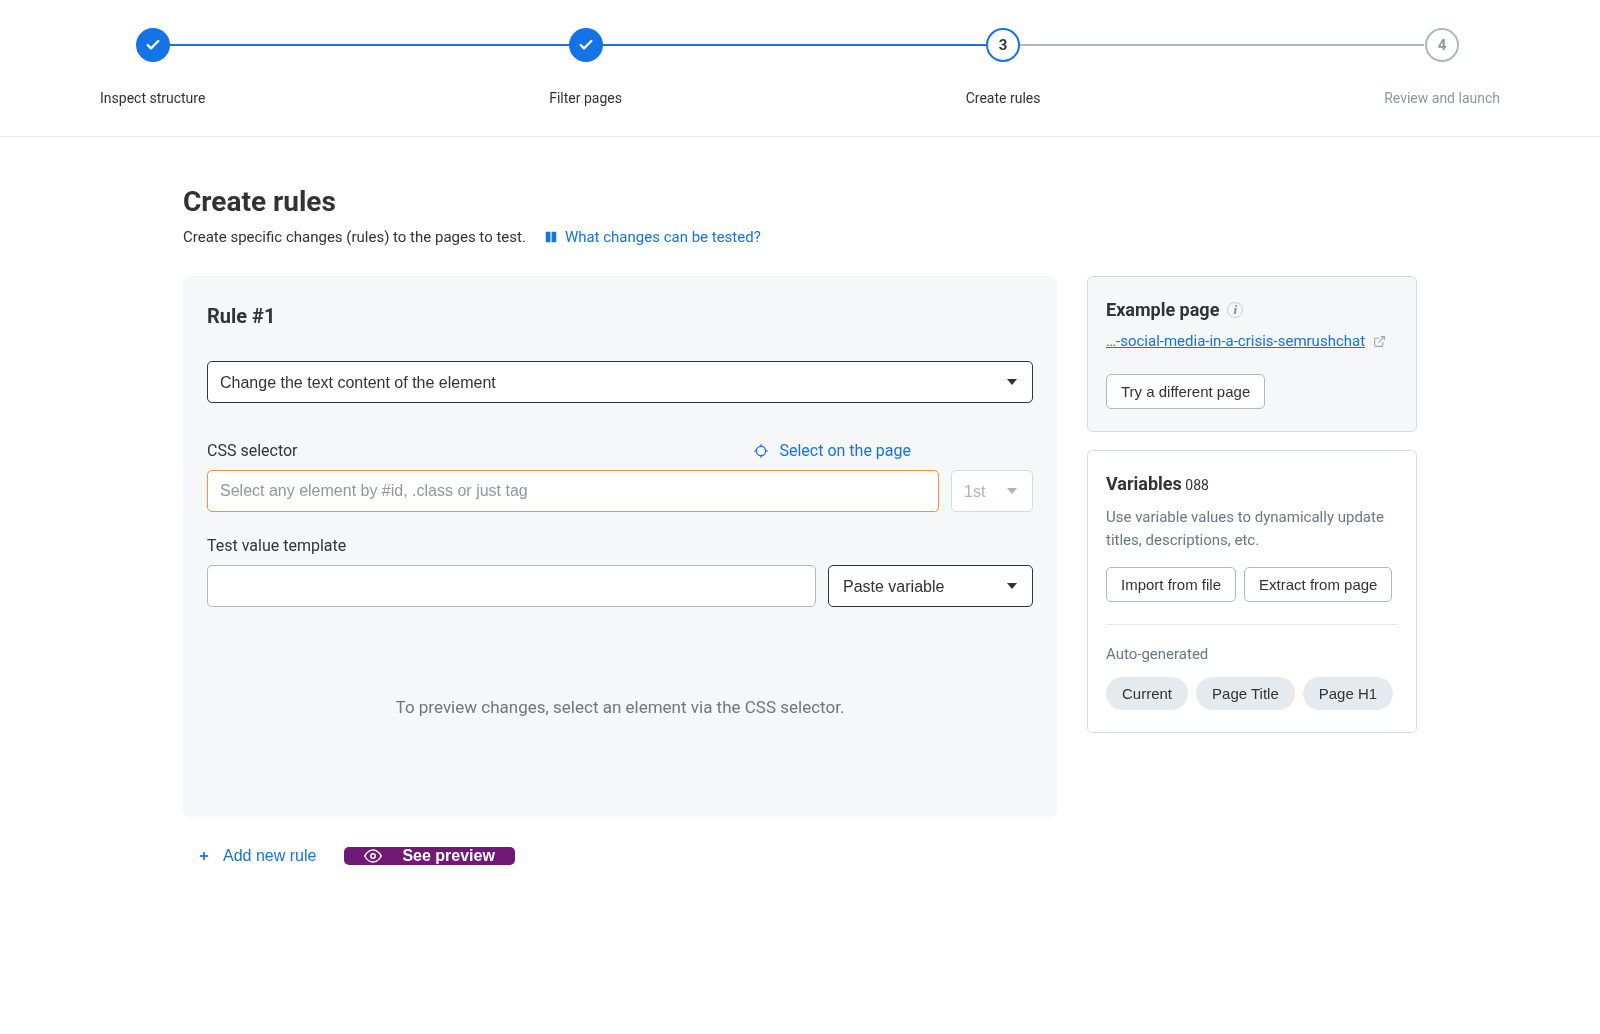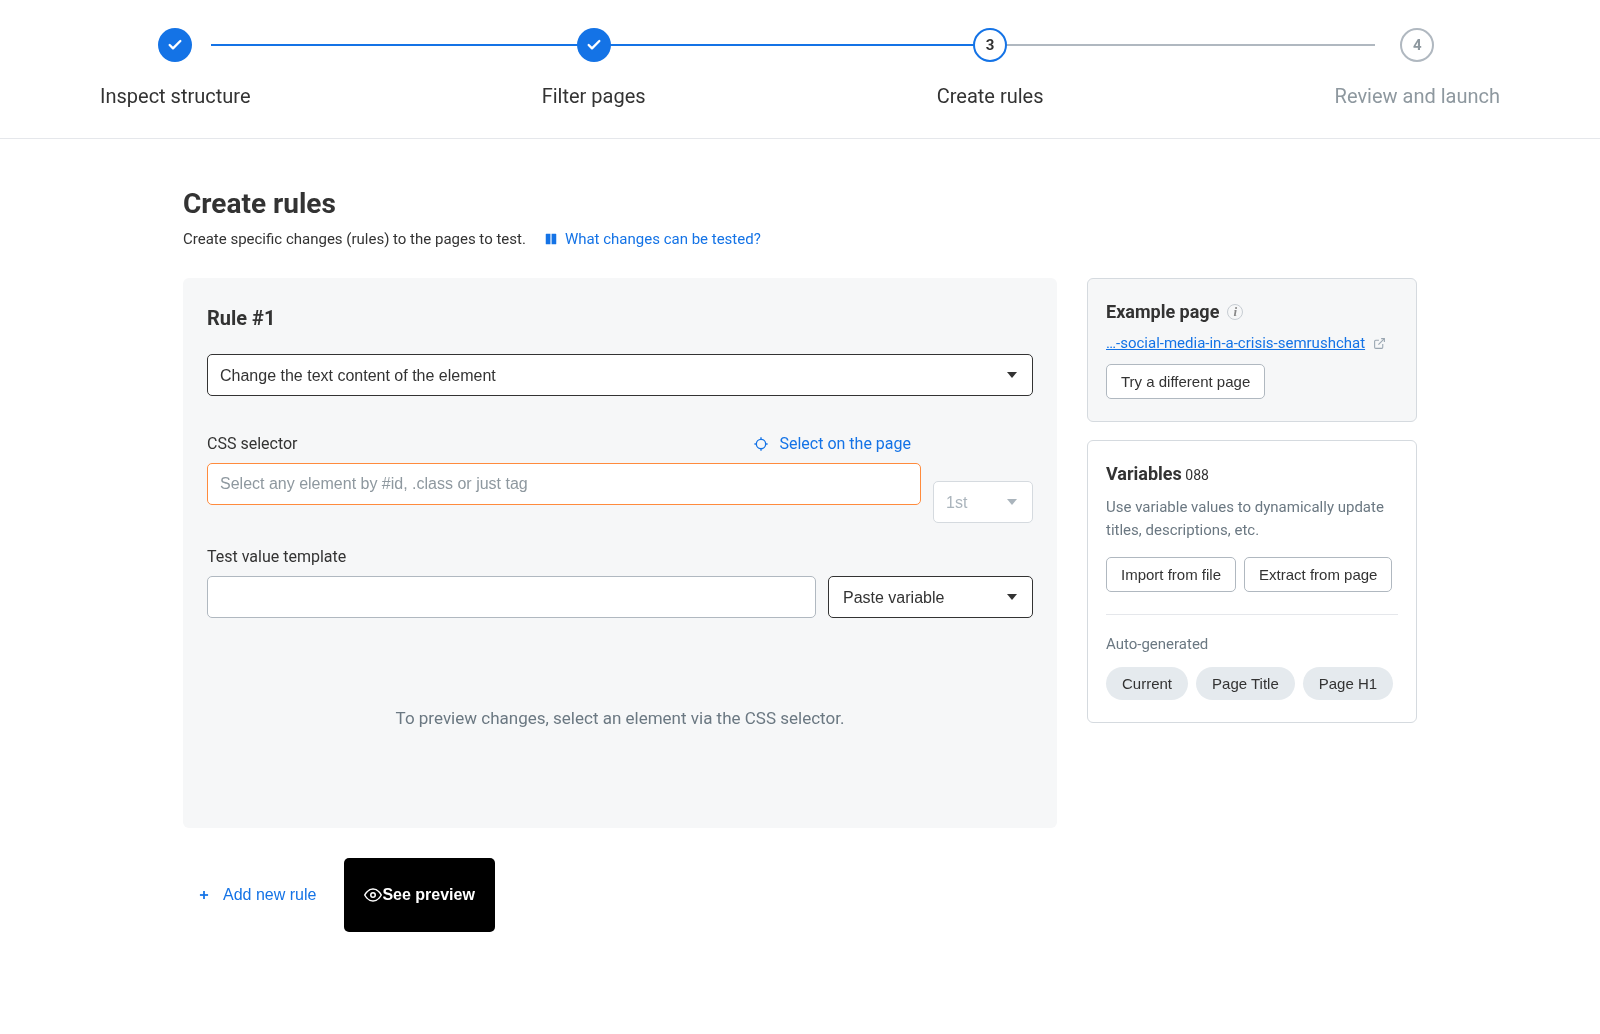--- a/index.html
+++ b/index.html
@@ -47,22 +47,22 @@
     }
     .step-circle.current {
       border: 2px solid #1473e6;
       color: #333;
     }
     .step-circle.future {
       border: 2px solid #b0b8c0;
       color: #8e989f;
     }
     .step-label {
-      margin-top: 22px;
-      font-size: 20px;
+      margin-top: 28px;
+      font-size: 14px;
       color: #333;
     }
     .step-label.future {
       color: #8e989f;
     }
     .step-connector {
       flex: 1;
       height: 2px;
       background: #b0b8c0;
       margin: 16px -40px 0;
@@ -127,21 +127,21 @@
     
     .rule-card {
       background: #f6f7f8;
       border-radius: 6px;
       padding: 28px 24px 40px;
     }
     .rule-title {
       font-size: 20px;
       font-weight: 700;
       color: #333;
-      margin-bottom: 24px;
+      margin-bottom: 33px;
     }
     .select-wrap {
       position: relative;
       margin-bottom: 38px;
     }
     .select-main {
       width: 100%;
       height: 42px;
       border: 1px solid #333;
       border-radius: 5px;
@@ -207,22 +207,21 @@
       padding: 0 12px;
       font-size: 16px;
       background: #fff;
       color: #333;
     }
     .css-input::placeholder {
       color: #8e989f;
     }
     .small-select-wrap {
       position: relative;
-      width: 100px;
-      margin-top: 18px;
+      width: 82px;
     }
     .small-select {
       width: 100%;
       height: 42px;
       border: 1px solid #d5dadf;
       border-radius: 5px;
       background: #fff;
       padding: 0 32px 0 12px;
       font-size: 16px;
       appearance: none;
@@ -284,30 +283,30 @@
       display: inline-flex;
       align-items: center;
       gap: 12px;
       cursor: pointer;
     }
     .plus-icon {
       width: 14px;
       height: 14px;
     }
     .see-preview {
-      background: #000000;
+      background: #701a75;
       border: none;
       border-radius: 5px;
       color: #fff;
       font-size: 16px;
       font-weight: 600;
-      padding: 28px 20px;
+      padding: 0 20px;
       display: inline-flex;
       align-items: center;
-      gap: 0;
+      gap: 20px;
       cursor: not-allowed;
     }
     .eye-icon {
       width: 18px;
       height: 18px;
     }
 
     
     .panel {
       border: 1px solid #d5dadf;
@@ -340,21 +339,21 @@
       align-items: center;
       justify-content: center;
       line-height: 1;
     }
     .page-url {
       color: #1473e6;
       font-size: 15px;
       display: flex;
       align-items: center;
       gap: 8px;
-      margin-bottom: 12px;
+      margin-bottom: 24px;
       word-break: break-all;
     }
     .ext-icon {
       width: 13px;
       height: 13px;
       flex-shrink: 0;
     }
     .btn-outline {
       background: #fff;
       border: 1px solid #b0b8c0;

